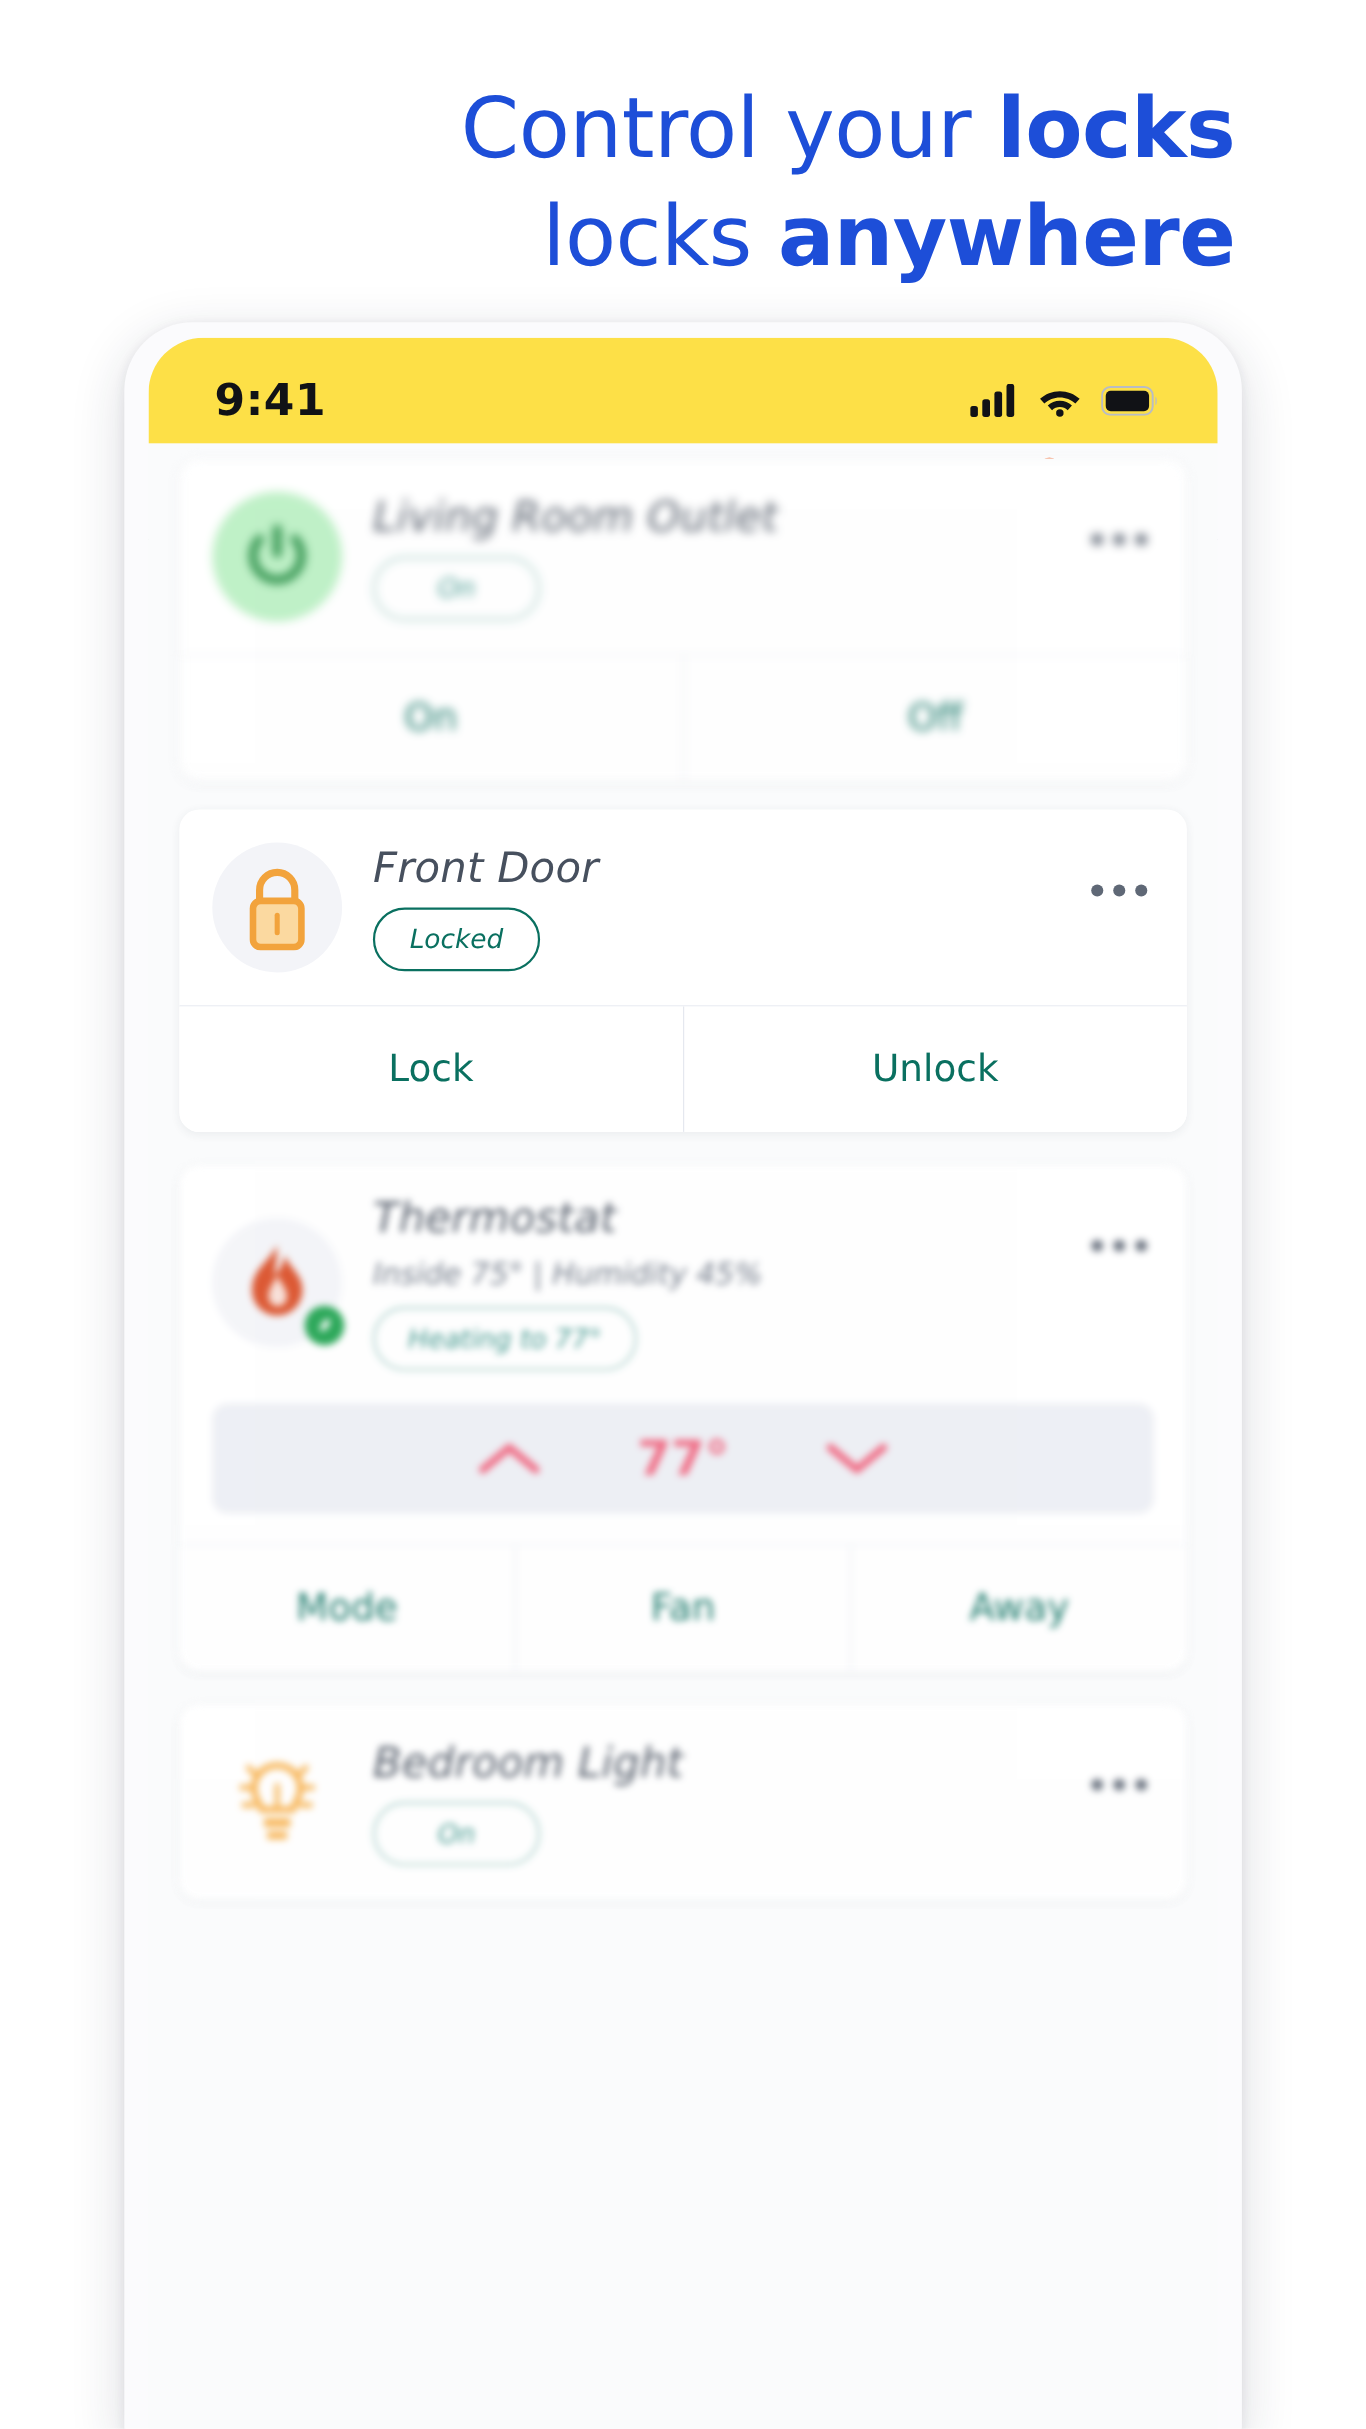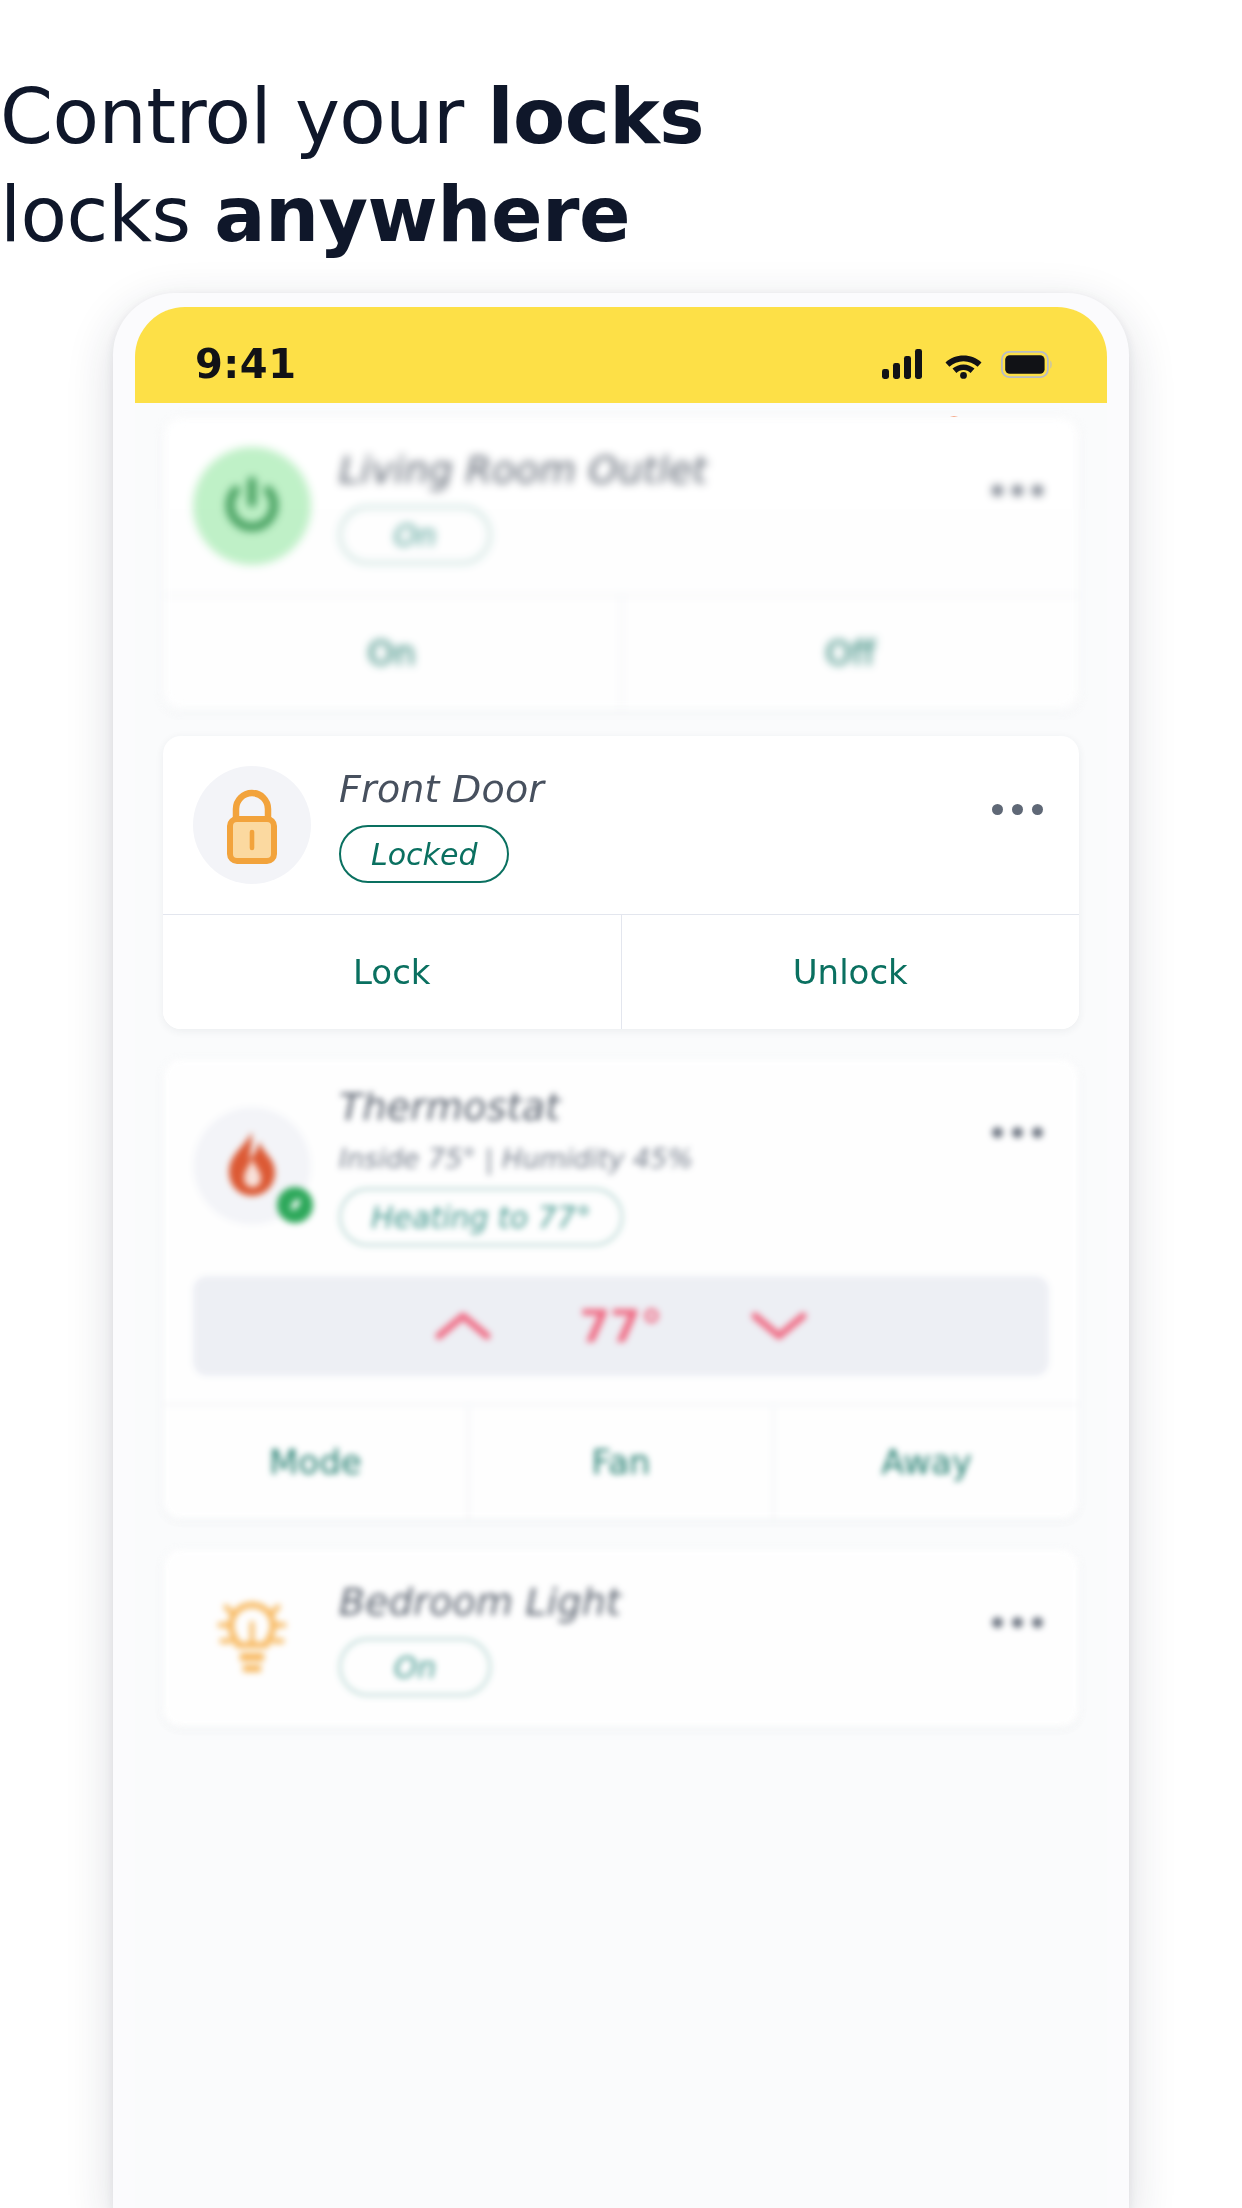--- a/index.html
+++ b/index.html
@@ -8,22 +8,22 @@
     font-family:"DejaVu Sans", sans-serif;
     background:#ffffff;
     overflow:hidden;
     position:relative;
   }
 
   
   .headline {
     position:absolute;
     top:68px; left:0; width:1123px;
-    text-align:left;
-    color:#0f172a;
+    text-align:right;
+    color:#1d4ed8;
     font-size:76px;
     line-height:98px;
     font-weight:400;
     letter-spacing:-0.5px;
   }
   .headline .hl-line { display:block; white-space:nowrap; }
   .headline b { font-weight:700; }
 
   
   .phone {
@@ -139,21 +139,21 @@
   }
   .pill {
     display:inline-flex;
     align-items:center; justify-content:center;
     min-width:152px;
     height:58px;
     padding:0 30px;
     border:2px solid #0a7060;
     border-radius:32px;
     color:#0a7060;
-    font-size:30px;
+    font-size:24px;
     font-weight:400;
     background:#ffffff;
   }
   .pill.faint { border-color:#9dc9c2; color:#2f8d82; }
   .kebab {
     flex:0 0 auto;
     display:flex; gap:9px; align-items:center;
     padding:0 6px 0 18px;
     align-self:flex-start;
     margin-top:42px;

